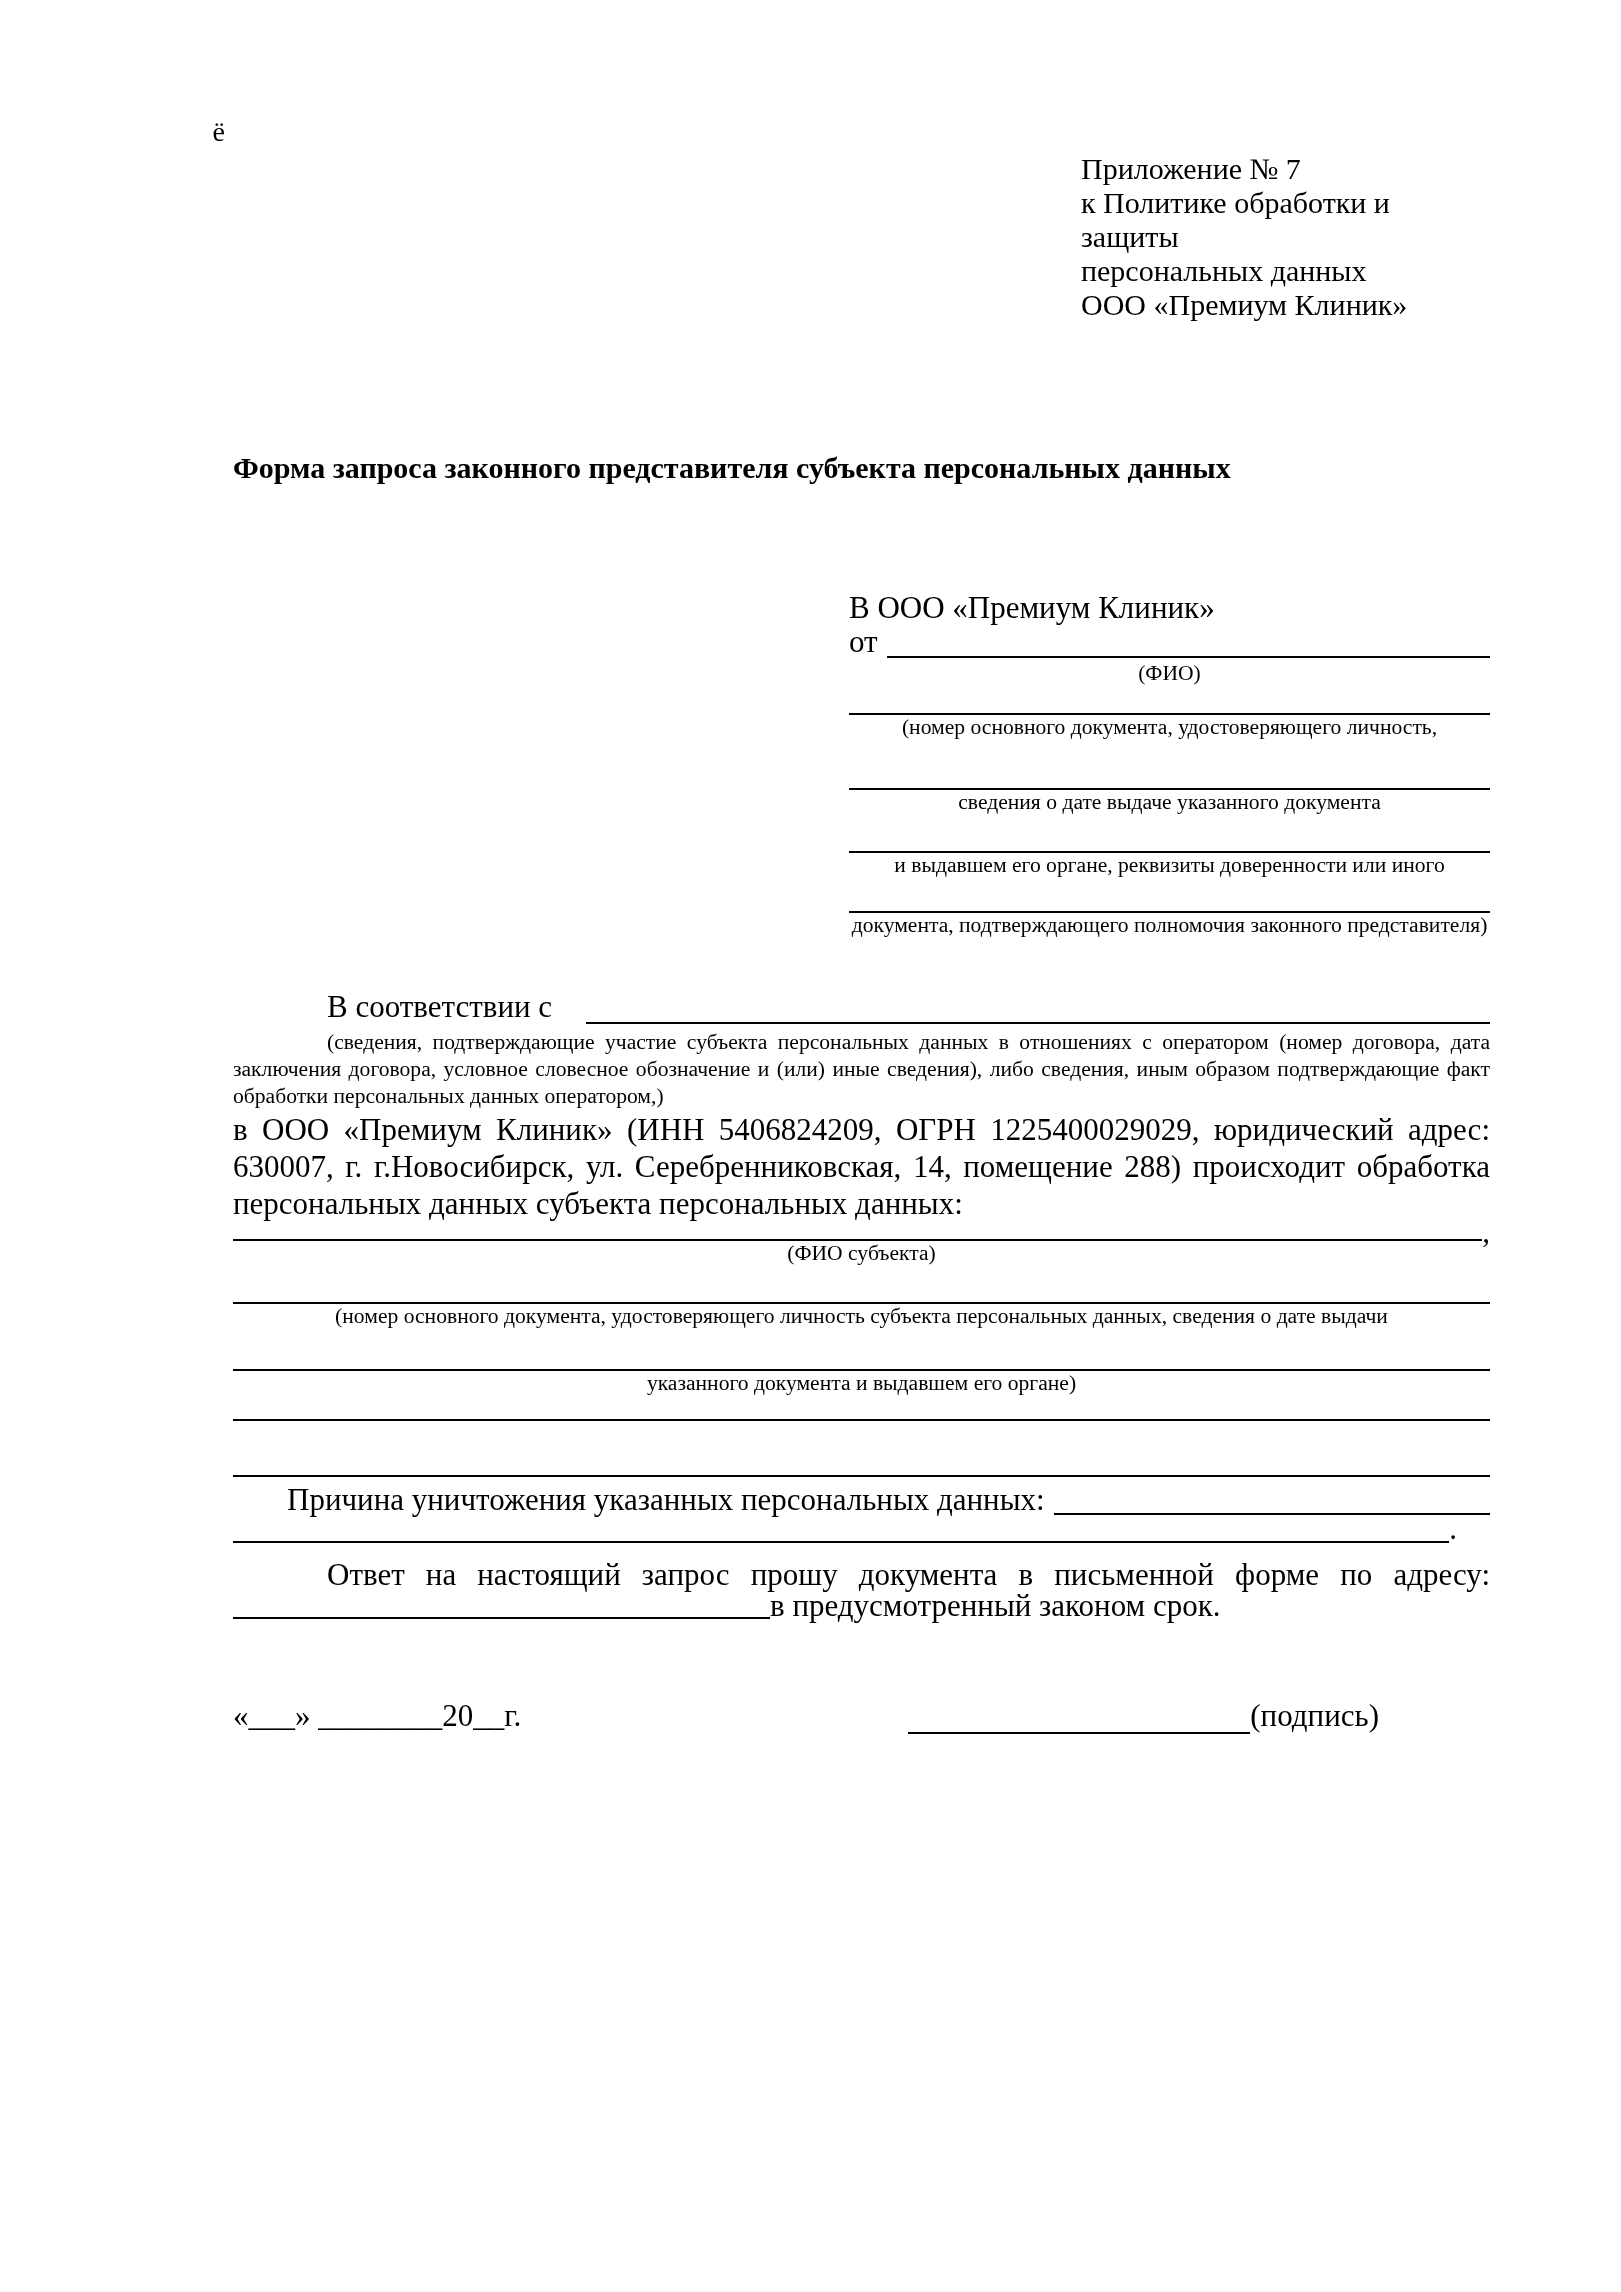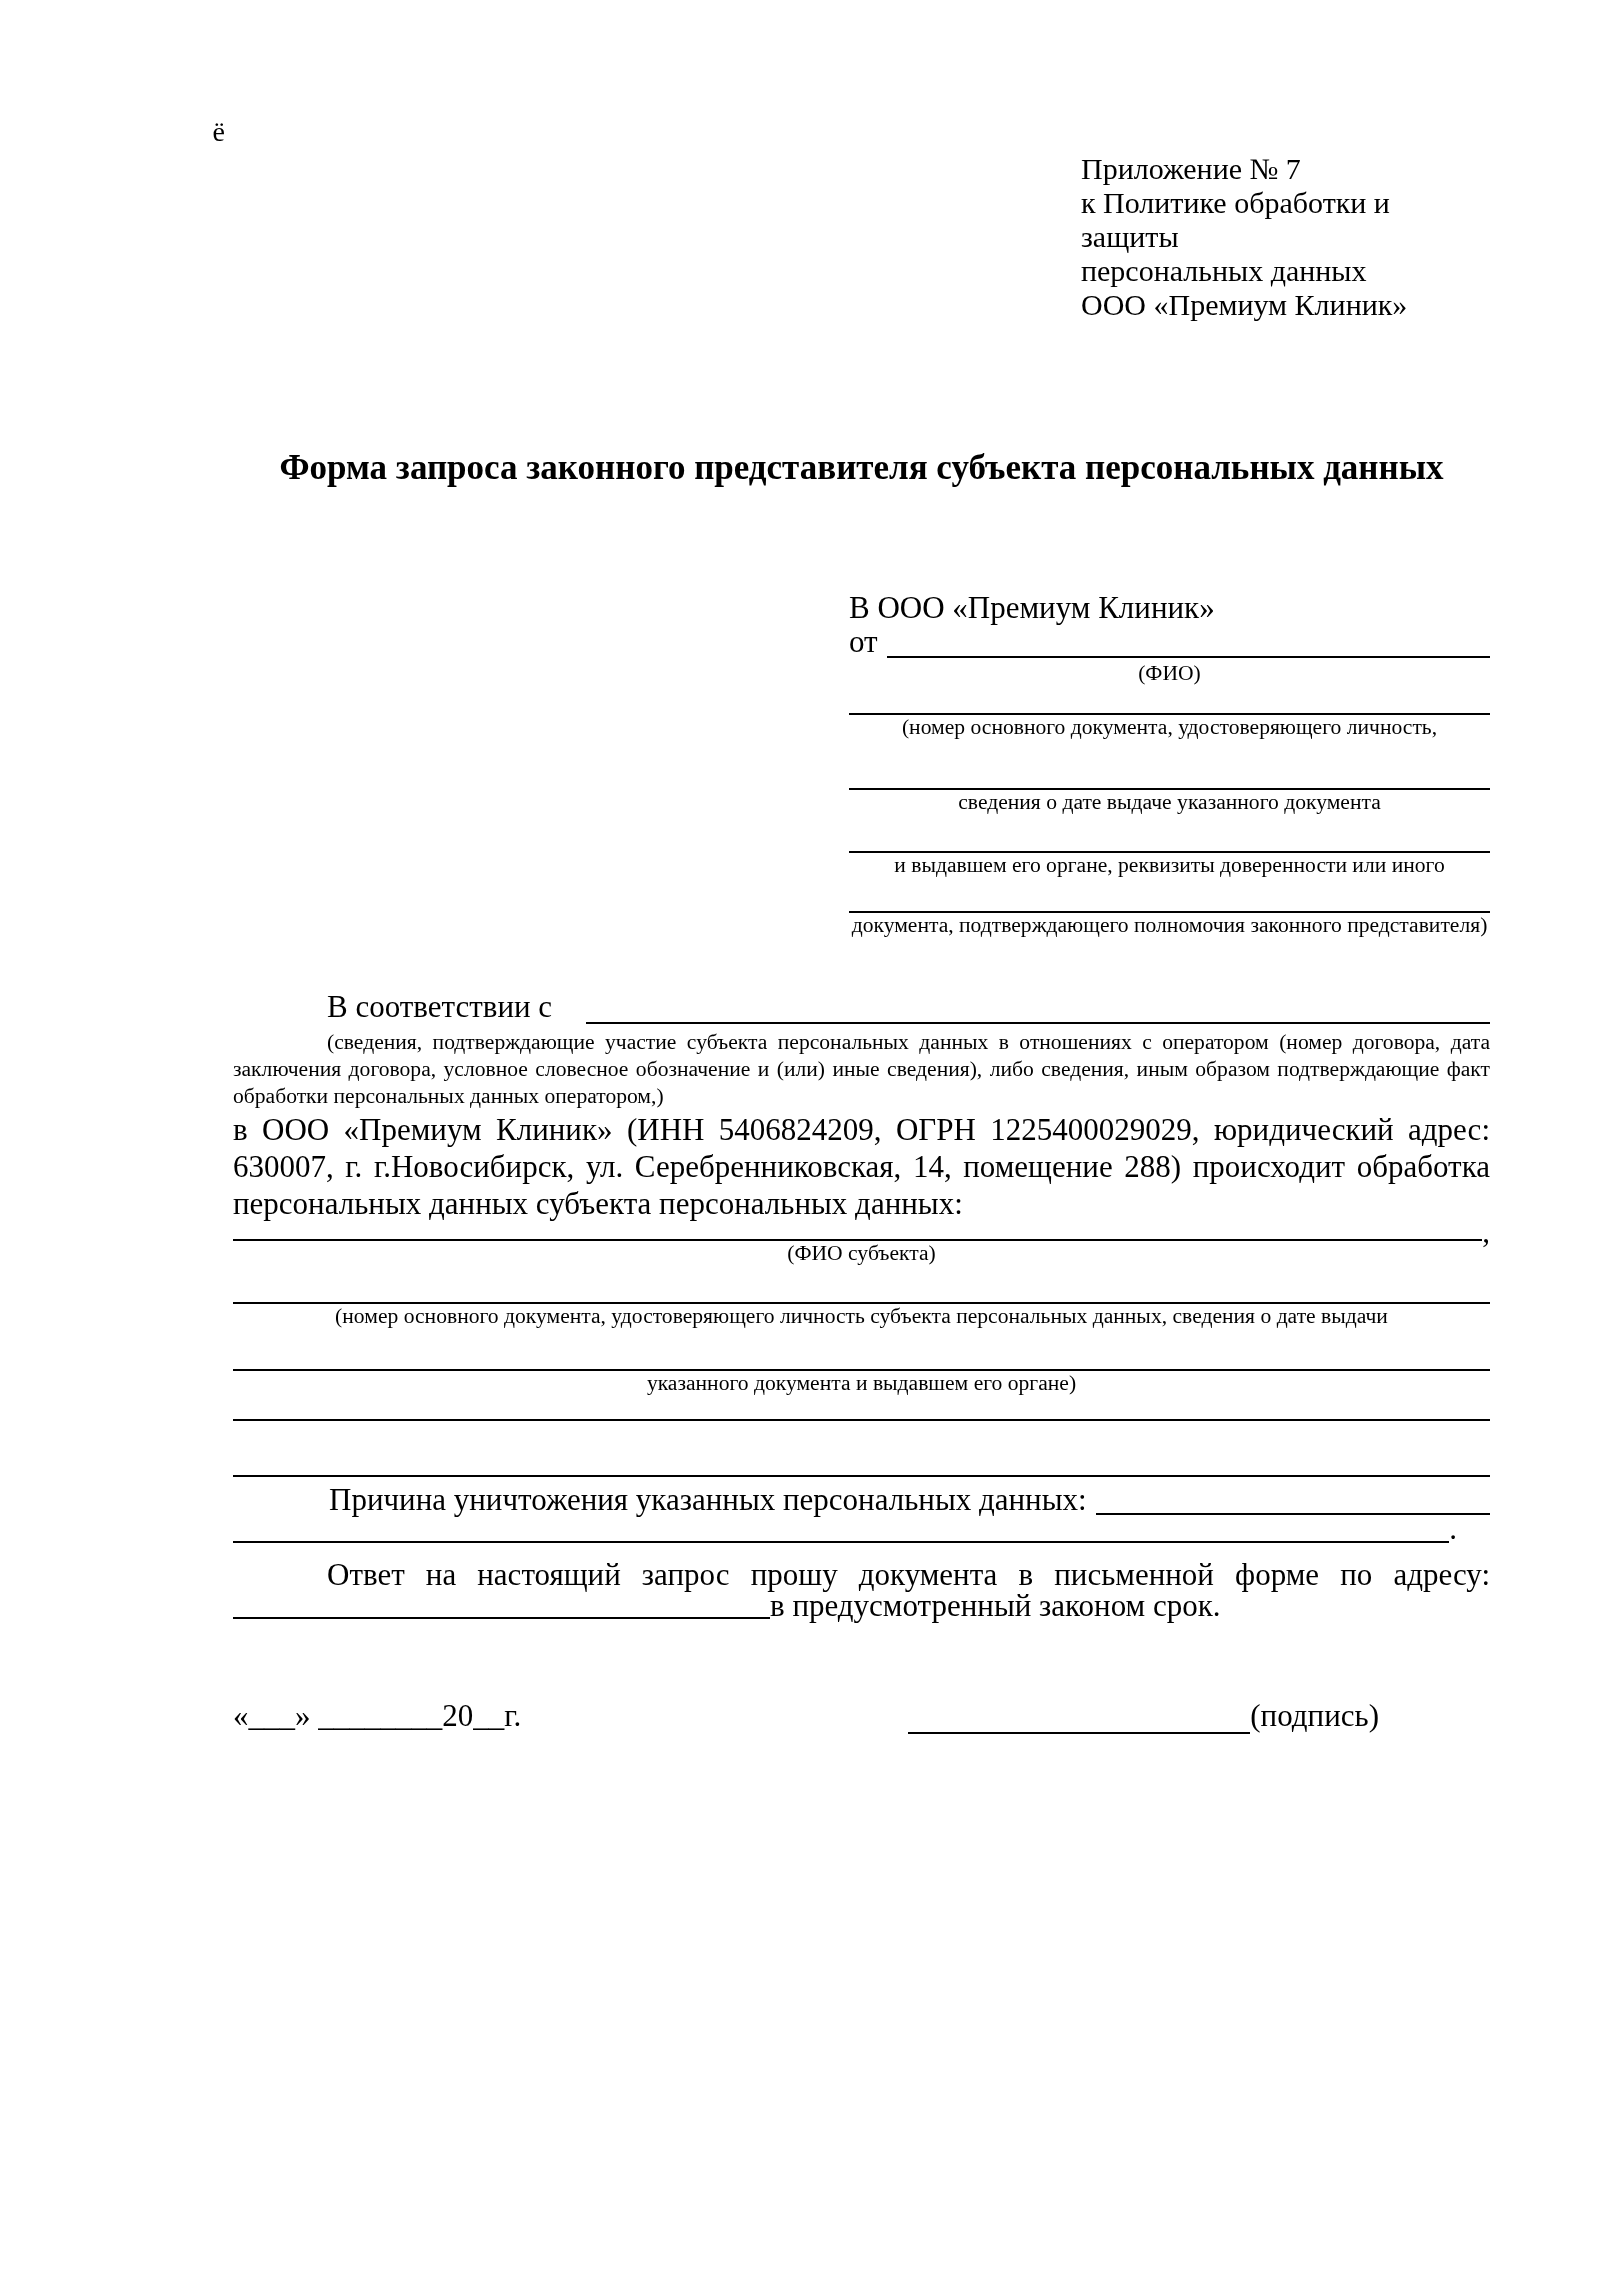--- a/index.html
+++ b/index.html
@@ -10,21 +10,21 @@
     margin: 0 auto;
     background: #ffffff;
     color: #000000;
     font-family: "Liberation Serif", "DejaVu Serif", serif;
     box-sizing: border-box;
     padding: 0 131px 0 233px;
     overflow: hidden;
   }
   .stray { margin: 116px 0 0 -20.6px; font-size: 28px; line-height: 32px; }
   .appendix { margin: 3.9px 0 0 848px; font-size: 30px; line-height: 34px; }
-  .title { margin-top: 123px; font-size: 35px; line-height: 46px; font-weight: bold; text-align: center; }
+  .title { margin-top: 123px; font-size: 30px; line-height: 46px; font-weight: bold; }
   .addressee { margin-top: 98px; margin-left: 616px; }
   .a-to { font-size: 31px; line-height: 37px; }
   .flexrow { display: flex; align-items: flex-end; }
   .a-from { height: 32px; font-size: 31px; }
   .a-from .lbl { line-height: 32px; }
   .fill { flex: 1 1 auto; border-bottom: 2.9px solid #000; margin-left: 9.8px; }
   .fill.nomargin { margin-left: 0; }
   .cap { font-size: 21.6px; line-height: 25.5px; text-align: center; }
   .cap.mt { margin-top: 2.9px; }
   .fline { border-bottom: 2.9px solid #000; }
@@ -32,21 +32,21 @@
   .accord-row { margin-top: 51px; height: 34px; font-size: 31px; gap: 24px; }
   .accord-row .lbl { margin-left: 94px; line-height: 34px; white-space: nowrap; }
   .note { margin-top: 4.9px; font-size: 21.6px; line-height: 27.4px; text-indent: 94px; text-align: justify; }
   .bodypara { font-size: 31px; line-height: 37px; text-align: justify; }
   .comma-row { height: 19.6px; font-size: 31px; }
   .comma-row .comma { line-height: 19.6px; }
   .destroy { margin-top: 5.9px; }
   .blank1 { margin-top: 22.5px; border-bottom: 2.9px solid #000; }
   .blank2 { margin-top: 54px; border-bottom: 2.9px solid #000; }
   .reason-row { margin-top: 7.8px; height: 30px; font-size: 31px; }
-  .reason-row .lbl { margin-left: 96px; line-height: 30px; white-space: nowrap; }
+  .reason-row .lbl { margin-left: 54px; line-height: 30px; white-space: nowrap; }
   .period-row { height: 28px; font-size: 31px; padding-right: 33px; }
   .period-row .dot { line-height: 28px; }
   .answer { margin-top: 12.7px; font-size: 31px; line-height: 37px; text-indent: 94px; text-align: justify; text-align-last: justify; }
   .tail-row { height: 26.5px; font-size: 31px; }
   .tail-row .lead { width: 537px; border-bottom: 2.9px solid #000; align-self: flex-end; }
   .tail-row .txt { line-height: 26.5px; white-space: nowrap; }
   .footer { margin-top: 78px; height: 37px; font-size: 31px; padding-right: 111px; display: flex; align-items: center; }
   .footer .date { line-height: 37px; white-space: nowrap; }
   .footer .spacer { flex: 1 1 auto; }
   .footer .sig-line { width: 342px; border-bottom: 2.9px solid #000; align-self: flex-end; }

